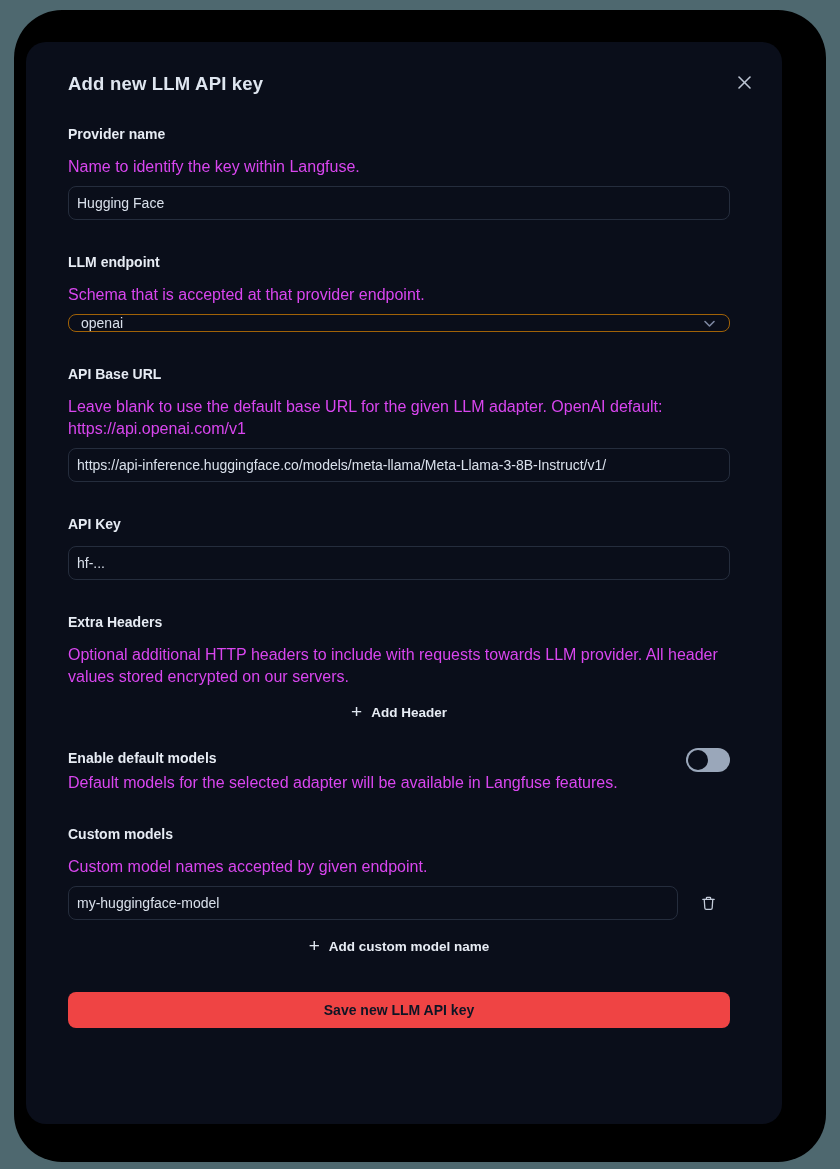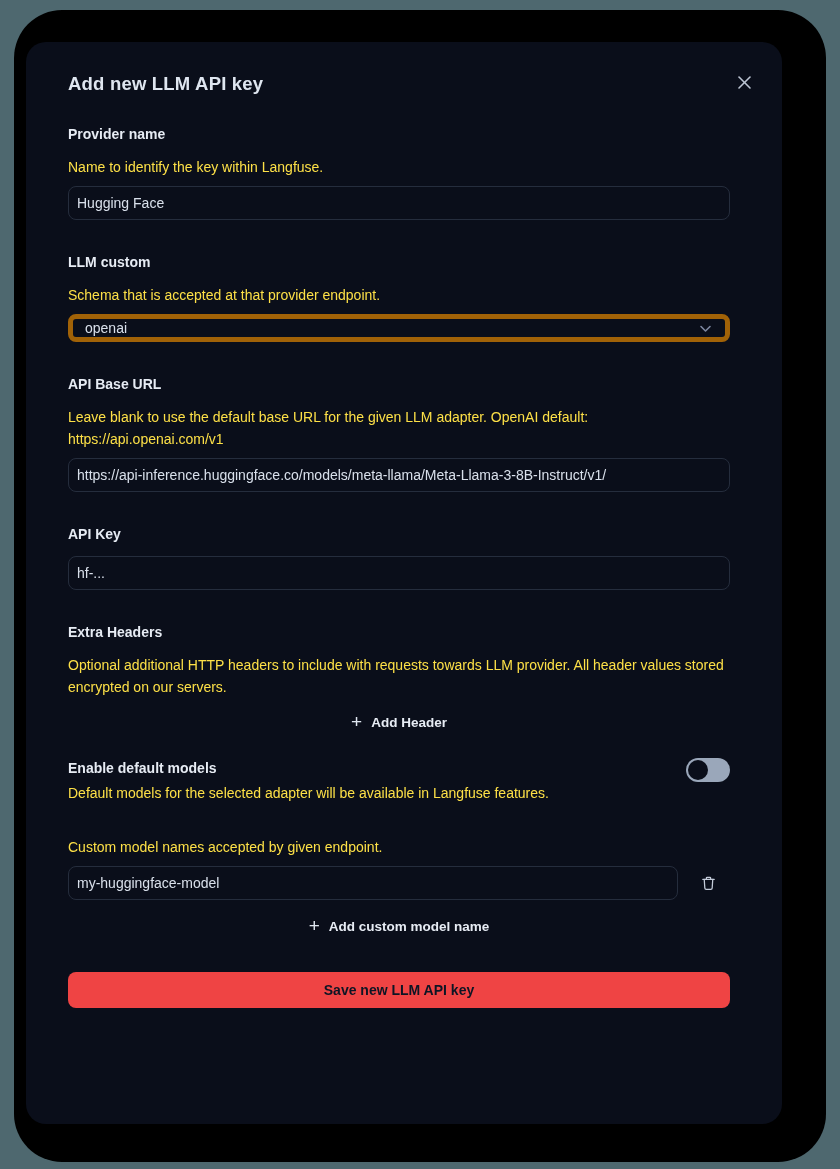--- a/index.html
+++ b/index.html
@@ -39,35 +39,35 @@
   }
   .close-btn svg { width: 15px; height: 15px; }
 
   .section { margin-top: 34px; }
 
   .field-label {
     font-size: 14px; font-weight: 700; line-height: 16px;
     color: #e7ecf4; margin-bottom: 14px;
   }
   .field-desc {
-    font-size: 14px; line-height: 22px;
-    color: #fde047; margin-bottom: 8px;
+    font-size: 16px; line-height: 22px;
+    color: #d946ef; margin-bottom: 8px;
   }
 
   .text-input {
     display: block; width: 100%; height: 34px;
     background: transparent;
     border: 1px solid #252d3d; border-radius: 8px;
     color: #d9e0eb; font-size: 14px; font-family: inherit;
     padding: 0 8px; outline: none;
   }
 
   .select-box {
-    height: 28px;
-    border: 5px solid #a16207; border-radius: 8px;
+    height: 18px;
+    border: 1px solid #a16207; border-radius: 8px;
     display: flex; align-items: center; justify-content: space-between;
     padding: 0 12px; color: #d9e0eb; font-size: 14px; cursor: pointer;
   }
   .chevron { color: #7d87a0; display: flex; }
   .chevron svg { width: 15px; height: 15px; }
 
   .ghost-btn {
     display: flex; align-items: center; justify-content: center; gap: 9px;
     height: 28px; width: max-content; padding: 0 10px;
     margin: 10px auto 0;
@@ -132,21 +132,21 @@
 
     <div class="modal-title">Add new LLM API key</div>
 
     <div class="section" style="margin-top:0">
       <div class="field-label">Provider name</div>
       <div class="field-desc">Name to identify the key within Langfuse.</div>
       <input class="text-input" type="text" value="Hugging Face" style="">
     </div>
 
     <div class="section">
-      <div class="field-label">LLM custom</div>
+      <div class="field-label">LLM endpoint</div>
       <div class="field-desc">Schema that is accepted at that provider endpoint.</div>
       <div class="select-box">
         <span>openai</span>
         <span class="chevron">
           <svg viewBox="0 0 15 15" fill="none" stroke="currentColor" stroke-width="1.6" stroke-linecap="round" stroke-linejoin="round">
             <polyline points="3,5.5 7.5,10 12,5.5"></polyline>
           </svg>
         </span>
       </div>
     </div>
@@ -175,20 +175,21 @@
       <div>
         <div class="field-label" style="margin-bottom:0">Enable default models</div>
         <div class="field-desc">Default models for the selected adapter will be available in Langfuse features.</div>
       </div>
       <button class="switch" aria-checked="false">
         <span class="knob"></span>
       </button>
     </div>
 
     <div class="section" style="margin-top:32px">
+      <div class="field-label">Custom models</div>
       <div class="field-desc">Custom model names accepted by given endpoint.</div>
       <div class="custom-model-row">
         <input class="text-input" type="text" value="my-huggingface-model" style="">
         <button class="trash-btn">
           <span style="display:flex">
             <svg viewBox="0 0 24 24" fill="none" stroke="currentColor" stroke-width="1.8" stroke-linecap="round" stroke-linejoin="round">
               <path d="M4 7h16"></path>
               <path d="M9 7V5a1 1 0 0 1 1-1h4a1 1 0 0 1 1 1v2"></path>
               <path d="M18 7l-0.8 12a2 2 0 0 1-2 1.9H8.8a2 2 0 0 1-2-1.9L6 7"></path>
             </svg>

